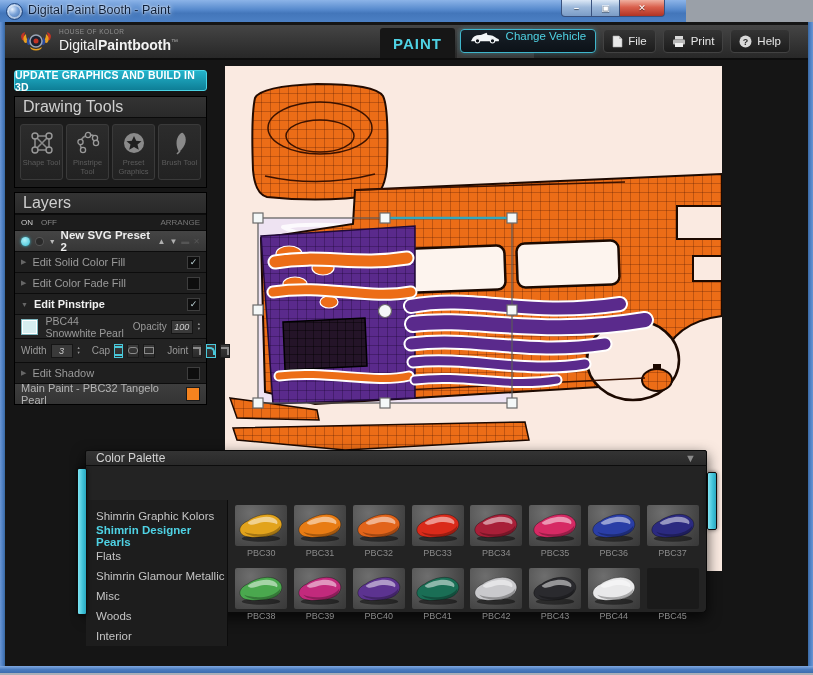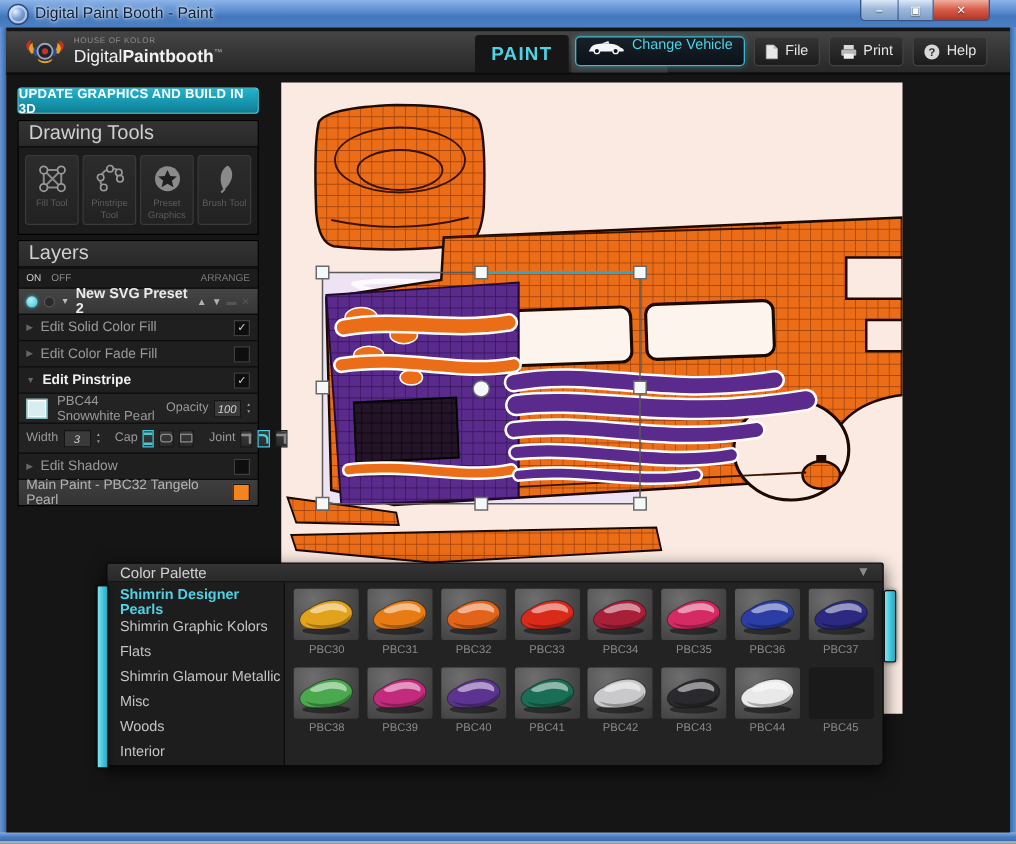--- a/index.html
+++ b/index.html
@@ -2,21 +2,21 @@
 <html style="--accent: #4fd2e4; --canvas: #faeae1; --mainpaint: #f5831f;"><head>
 <meta charset="utf-8">
 <style>
   html,body{margin:0;padding:0;}
   body{width:813px;height:675px;position:relative;overflow:hidden;
        font-family:"Liberation Sans","DejaVu Sans",sans-serif;
        background:#9aa0a8;-webkit-font-smoothing:antialiased;}
   .abs{position:absolute;}
 
   
-  .titlebar{left:0;top:0;width:813px;height:22px;
+  .titlebar{left:0;top:0;width:686px;height:22px;
     background:linear-gradient(#8cb4e8,#5588cc 45%,#4376ba 60%,#4c80c4);
     border-bottom:1px solid #2c54886e;}
   .title-icon{left:6px;top:3px;width:15px;height:15px;border-radius:50%;
     background:radial-gradient(circle at 35% 35%,#e8f2ff,#7aa2d8 40%,#2c5a9a);
     border:1px solid #24487e;box-shadow:inset 0 0 0 2px rgba(255,255,255,.5);}
   .title-text{left:28px;top:3px;font-size:12.5px;color:#0d1e38;
     text-shadow:0 0 5px rgba(255,255,255,.9),0 0 2px rgba(255,255,255,.9);}
   .winbtns{right:21px;top:0;display:flex;}
   .winbtn{height:16px;border:1px solid #38517e;border-top:none;
     display:flex;align-items:center;justify-content:center;
@@ -112,21 +112,21 @@
   .glyph-corner.c{border-color:#49c8da;border-top-right-radius:5px;}
   .main-paint{height:20px;background:linear-gradient(#3e3e3e,#343434);color:#b4b4b4;}
   .mp-swatch{width:12px;height:12px;margin-left:auto;border:1px solid #1a1a1a;}
 
   
   .canvas{left:225px;top:66px;width:497px;height:505px;background:var(--canvas,#faeae1);}
 
   
   .palette{left:85px;top:450px;width:622px;height:163px;background:#232323;
     border:1px solid #0a0a0a;border-radius:2px 2px 5px 5px;box-sizing:border-box;
-    box-shadow:0 5px 14px rgba(0,0,0,.7);z-index:5;display:flex;flex-direction:column;}
+    box-shadow:0 5px 14px rgba(0,0,0,.7);z-index:5;display:flex;flex-direction:column;gap:34px;}
   .pal-hd{height:21px;background:linear-gradient(#343434,#292929);border-bottom:1px solid #0c0c0c;
     display:flex;align-items:center;padding:0 10px;color:#d2d2d2;font-size:12px;border-radius:2px 2px 0 0;}
   .pal-collapse{margin-left:auto;color:#8a8a8a;font-size:11px;}
   .pal-body{flex:1;display:flex;}
   .cats{width:142px;background:#1d1d1d;border-right:1px solid #0c0c0c;padding:6px 0 0 10px;box-sizing:border-box;}
   .cat{height:20px;display:flex;align-items:center;font-size:11.5px;color:#c4c4c4;}
   .cat.on{color:var(--accent,#4fd2e4);font-weight:bold;}
   .grid{flex:1;display:grid;grid-template-columns:repeat(8,1fr);padding:5px 4px 16px 4px;row-gap:1px;}
   .swatch{display:flex;flex-direction:column;align-items:center;}
   .tile{width:52px;height:41px;border-radius:2px;
@@ -349,21 +349,21 @@
     <div class="tool-btn">
       <svg class="tool-ic" viewBox="0 0 26 26">
         <path d="M6,6 L20,6 L20,20 L6,20 Z M6,6 L20,20 M20,6 L6,20" stroke="#8a8a8a" stroke-width="1.6" fill="none"></path>
         <g fill="#2a2a2a" stroke="#9a9a9a" stroke-width="1.4">
           <circle cx="6" cy="6" r="3"></circle>
             <circle cx="20" cy="6" r="3"></circle>
             <circle cx="6" cy="20" r="3"></circle>
             <circle cx="20" cy="20" r="3"></circle>
         </g>
       </svg>
-      <div class="tool-lb">Fill Tool</div>
+      <div class="tool-lb">Shape Tool</div>
     </div>
     <div class="tool-btn">
       <svg class="tool-ic" viewBox="0 0 26 26">
         <path d="M8,20 C3,15 5,7 13,5 C19,4 23,8 21,12" stroke="#8a8a8a" stroke-width="1.6" fill="none"></path>
         <g fill="#2a2a2a" stroke="#9a9a9a" stroke-width="1.3">
           <circle cx="8" cy="20" r="2.6"></circle>
             <circle cx="5.5" cy="12" r="2.6"></circle>
             <circle cx="13" cy="5" r="2.6"></circle>
             <circle cx="20" cy="8" r="2.6"></circle>
             <circle cx="21" cy="13" r="2.6"></circle>
@@ -480,22 +480,22 @@
   </div>
 </div>
 
 <div class="abs palette">
   <div class="pal-hd">
     <span>Color Palette</span>
     <span class="pal-collapse">▼</span>
   </div>
   <div class="pal-body">
     <div class="cats">
+      <div class="cat">Shimrin Graphic Kolors</div>
       <div class="cat on">Shimrin Designer Pearls</div>
-      <div class="cat">Shimrin Graphic Kolors</div>
       <div class="cat">Flats</div>
       <div class="cat">Shimrin Glamour Metallic</div>
       <div class="cat">Misc</div>
       <div class="cat">Woods</div>
       <div class="cat">Interior</div>
     </div>
     <div class="grid">
       <div class="swatch">
           <div class="tile" style="color: rgb(226, 163, 28);">
             <svg class="car-svg" viewBox="0 0 60 42">

